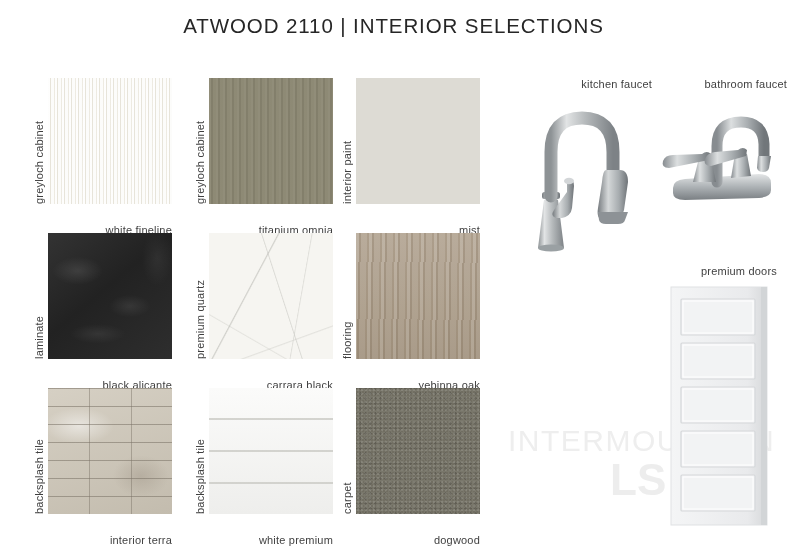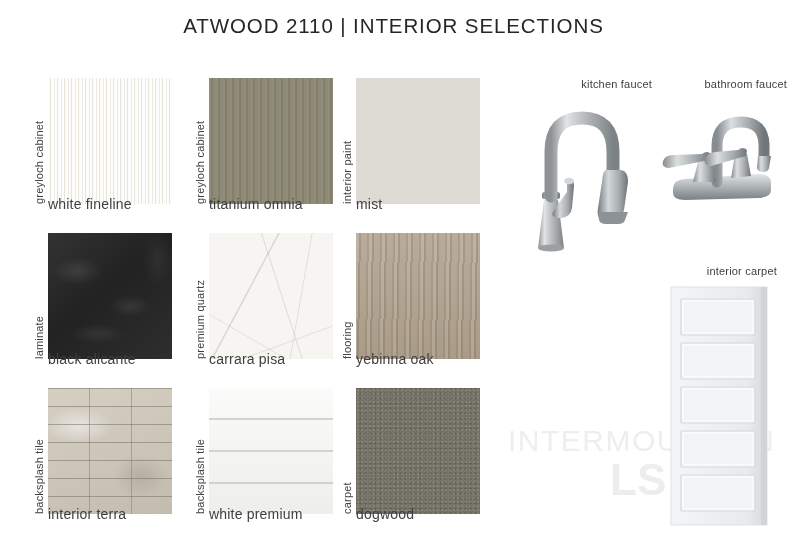--- a/index.html
+++ b/index.html
@@ -51,22 +51,22 @@
     transform:rotate(-90deg);
     transform-origin:left top;
     transform-box:border-box;
     font-size:11px;color:#3f3f3f;
     white-space:nowrap;
     text-align:left;
     letter-spacing:.2px;
   }
   .vlabel span{display:inline-block;}
   .blabel{
-    position:absolute;left:0;top:118px;width:124px;
-    text-align:left;font-size:14px;color:#3f3f3f;
+    position:absolute;left:0;top:146px;width:124px;
+    text-align:right;font-size:11px;color:#3f3f3f;
     letter-spacing:.2px;white-space:nowrap;
   }
 
   
   .tex-fineline{
     background:#f2f0e9;
     background-image:repeating-linear-gradient(90deg,
       rgba(255,255,255,.9) 0px, rgba(255,255,255,.9) 2px,
       rgba(222,218,205,.55) 2px, rgba(222,218,205,.55) 3px,
       rgba(255,255,255,.8) 3px, rgba(255,255,255,.8) 6px,
@@ -178,21 +178,21 @@
 
     <div class="cell" style="left:48px;top:155px;">
       <div class="sw tex-alicante"></div>
       <div class="vlabel" style="top:126px;"><span>laminate</span></div>
       <div class="blabel">black alicante</div>
     </div>
 
     <div class="cell" style="left:209px;top:155px;">
       <div class="sw tex-carrara"></div>
       <div class="vlabel" style="top:126px;"><span>premium quartz</span></div>
-      <div class="blabel">carrara pisa</div>
+      <div class="blabel">carrara black</div>
     </div>
 
     <div class="cell" style="left:356px;top:155px;">
       <div class="sw tex-oak"></div>
       <div class="vlabel" style="top:126px;"><span>flooring</span></div>
       <div class="blabel">yebinna oak</div>
     </div>
 
     <div class="cell" style="left:48px;top:310px;">
       <div class="sw tex-forgehaus"></div>
@@ -277,21 +277,21 @@
 
         <path d="M76 82 L80 58 Q86 54 92 58 L96 80 Z" fill="url(#nk4)"></path>
 
         <path d="M83 54 Q88 50 92 54 L91 60 L56 70 Q48 70 50 63 Q52 57 60 56 Z" fill="url(#nk4)"></path>
       </svg>
     </div>
   </div>
 
 
   <div class="prod" style="left:665px;top:265px;width:112px;height:265px;">
-    <div class="prod-label">interior carpet</div>
+    <div class="prod-label">premium doors</div>
     <div class="prod-art">
       <svg width="112" height="245" viewBox="0 0 112 245">
         <defs>
           <linearGradient id="dr" x1="0" y1="0" x2="1" y2="0">
             <stop offset="0%" stop-color="#f4f5f6"></stop>
             <stop offset="80%" stop-color="#e9eaec"></stop>
             <stop offset="100%" stop-color="#d6d8da"></stop>
           </linearGradient>
         </defs>
 

